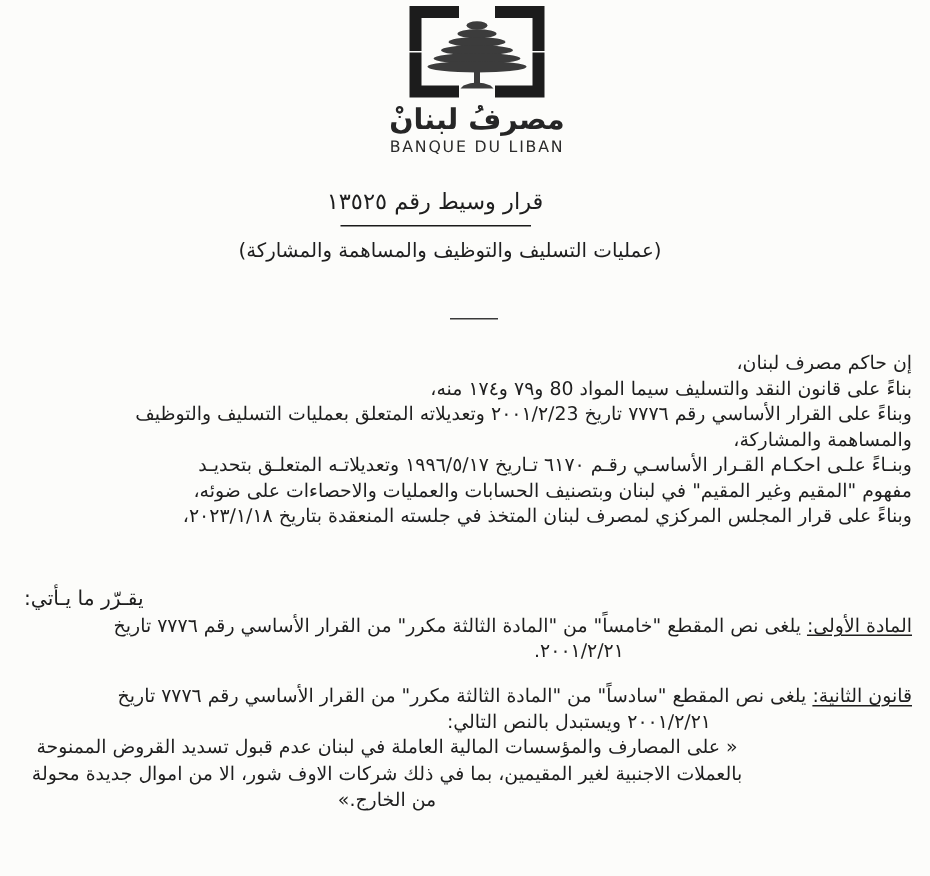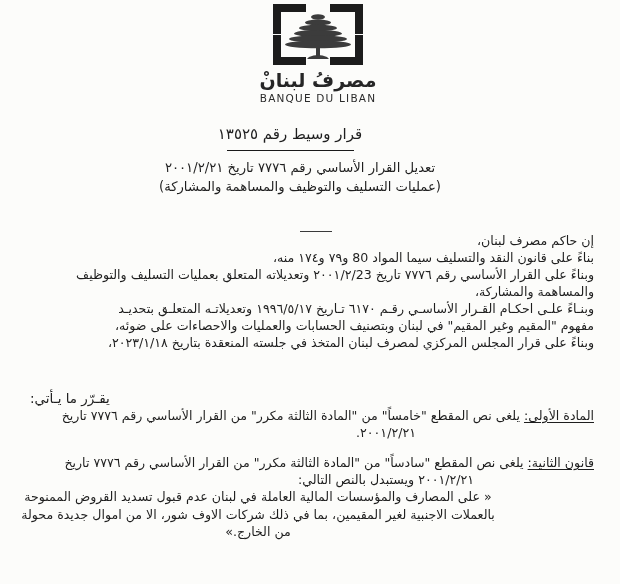--- a/index.html
+++ b/index.html
@@ -10,21 +10,21 @@
   html,body{width:620px;height:584px;}
   body{
     background:var(--paper);
     color:var(--ink);
     font-family:"DejaVu Sans",sans-serif;
     overflow:hidden;
   }
   .doc{
     direction:rtl;
     width:620px;height:432px;
-    padding:0 26px;
+    padding:0 12px;
     position:relative;
   }
   
   .logo-wrap{
     display:flex;flex-direction:column;align-items:center;
     transform:translateX(8px);
     padding-top:3px;
   }
   .logo-svg{display:block;}
   .calligraphy{
@@ -67,21 +67,21 @@
   }
   
   .section-divider{
     width:32px;height:0;
     border-top:1.4px solid #3a3a3a;
     margin:35px auto 0;
     transform:translateX(6px);
   }
   
   .preamble{
-    margin-top:0;
+    margin-top:20px;
     font-size:12.6px;
     line-height:17px;
   }
   .line{
     direction:rtl;
     text-align:right;
     white-space:nowrap;
   }
   
   .clause{
@@ -142,21 +142,20 @@
     </svg>
     <div class="calligraphy">مصرفُ لبنانْ</div>
     <div class="latin-name">BANQUE DU LIBAN</div>
   </div>
 
   <div class="title-block">
     <div class="decision-title">قرار وسيط رقم ١٣٥٢٥</div>
     <div class="title-underline"></div>
   </div>
   <div class="subtitle">
-    <div>تعديل القرار الأساسي رقم ٧٧٧٦ تاريخ ٢٠٠١/٢/٢١</div>
     <div>(عمليات التسليف والتوظيف والمساهمة والمشاركة)</div>
   </div>
 
   <div class="section-divider"></div>
 
   <div class="preamble">
     <div class="line">إن حاكم مصرف لبنان،</div>
     <div class="line">بناءً على قانون النقد والتسليف سيما المواد 80 و٧٩ و١٧٤ منه،</div>
     <div class="line">وبناءً على القرار الأساسي رقم ٧٧٧٦ تاريخ ٢٠٠١/٢/23 وتعديلاته المتعلق بعمليات التسليف والتوظيف</div>
     <div class="line">والمساهمة والمشاركة،</div>

